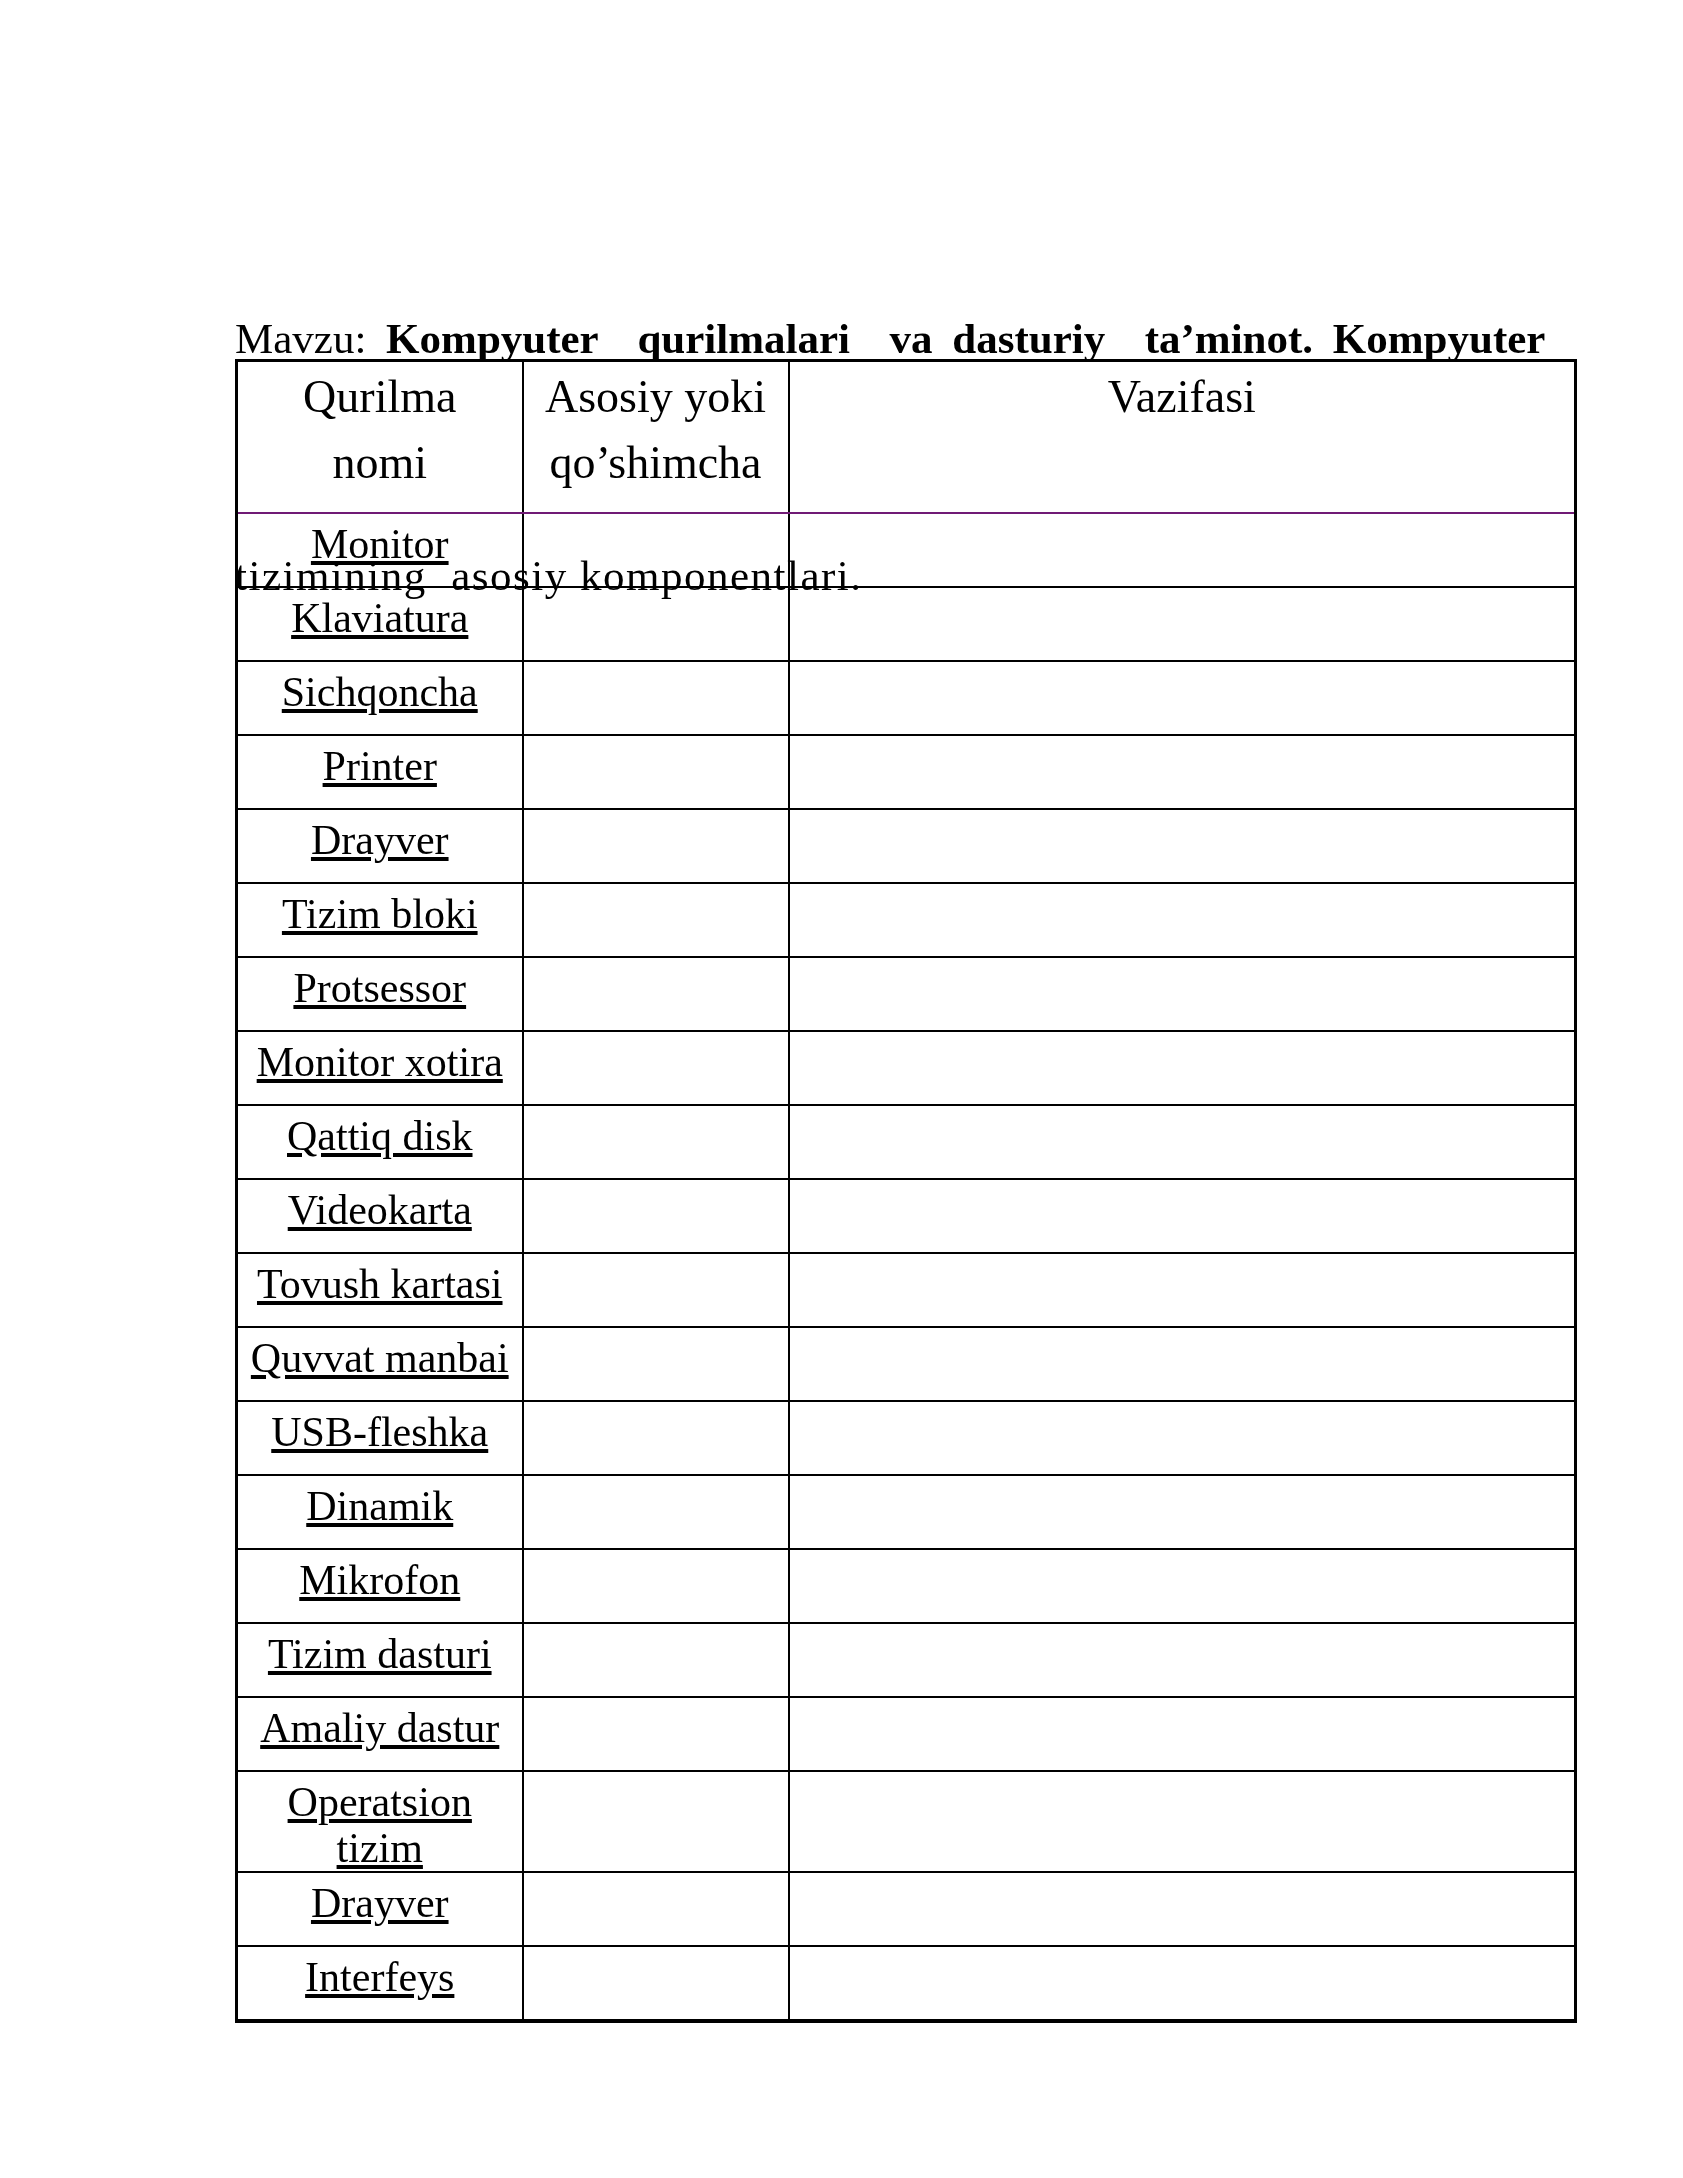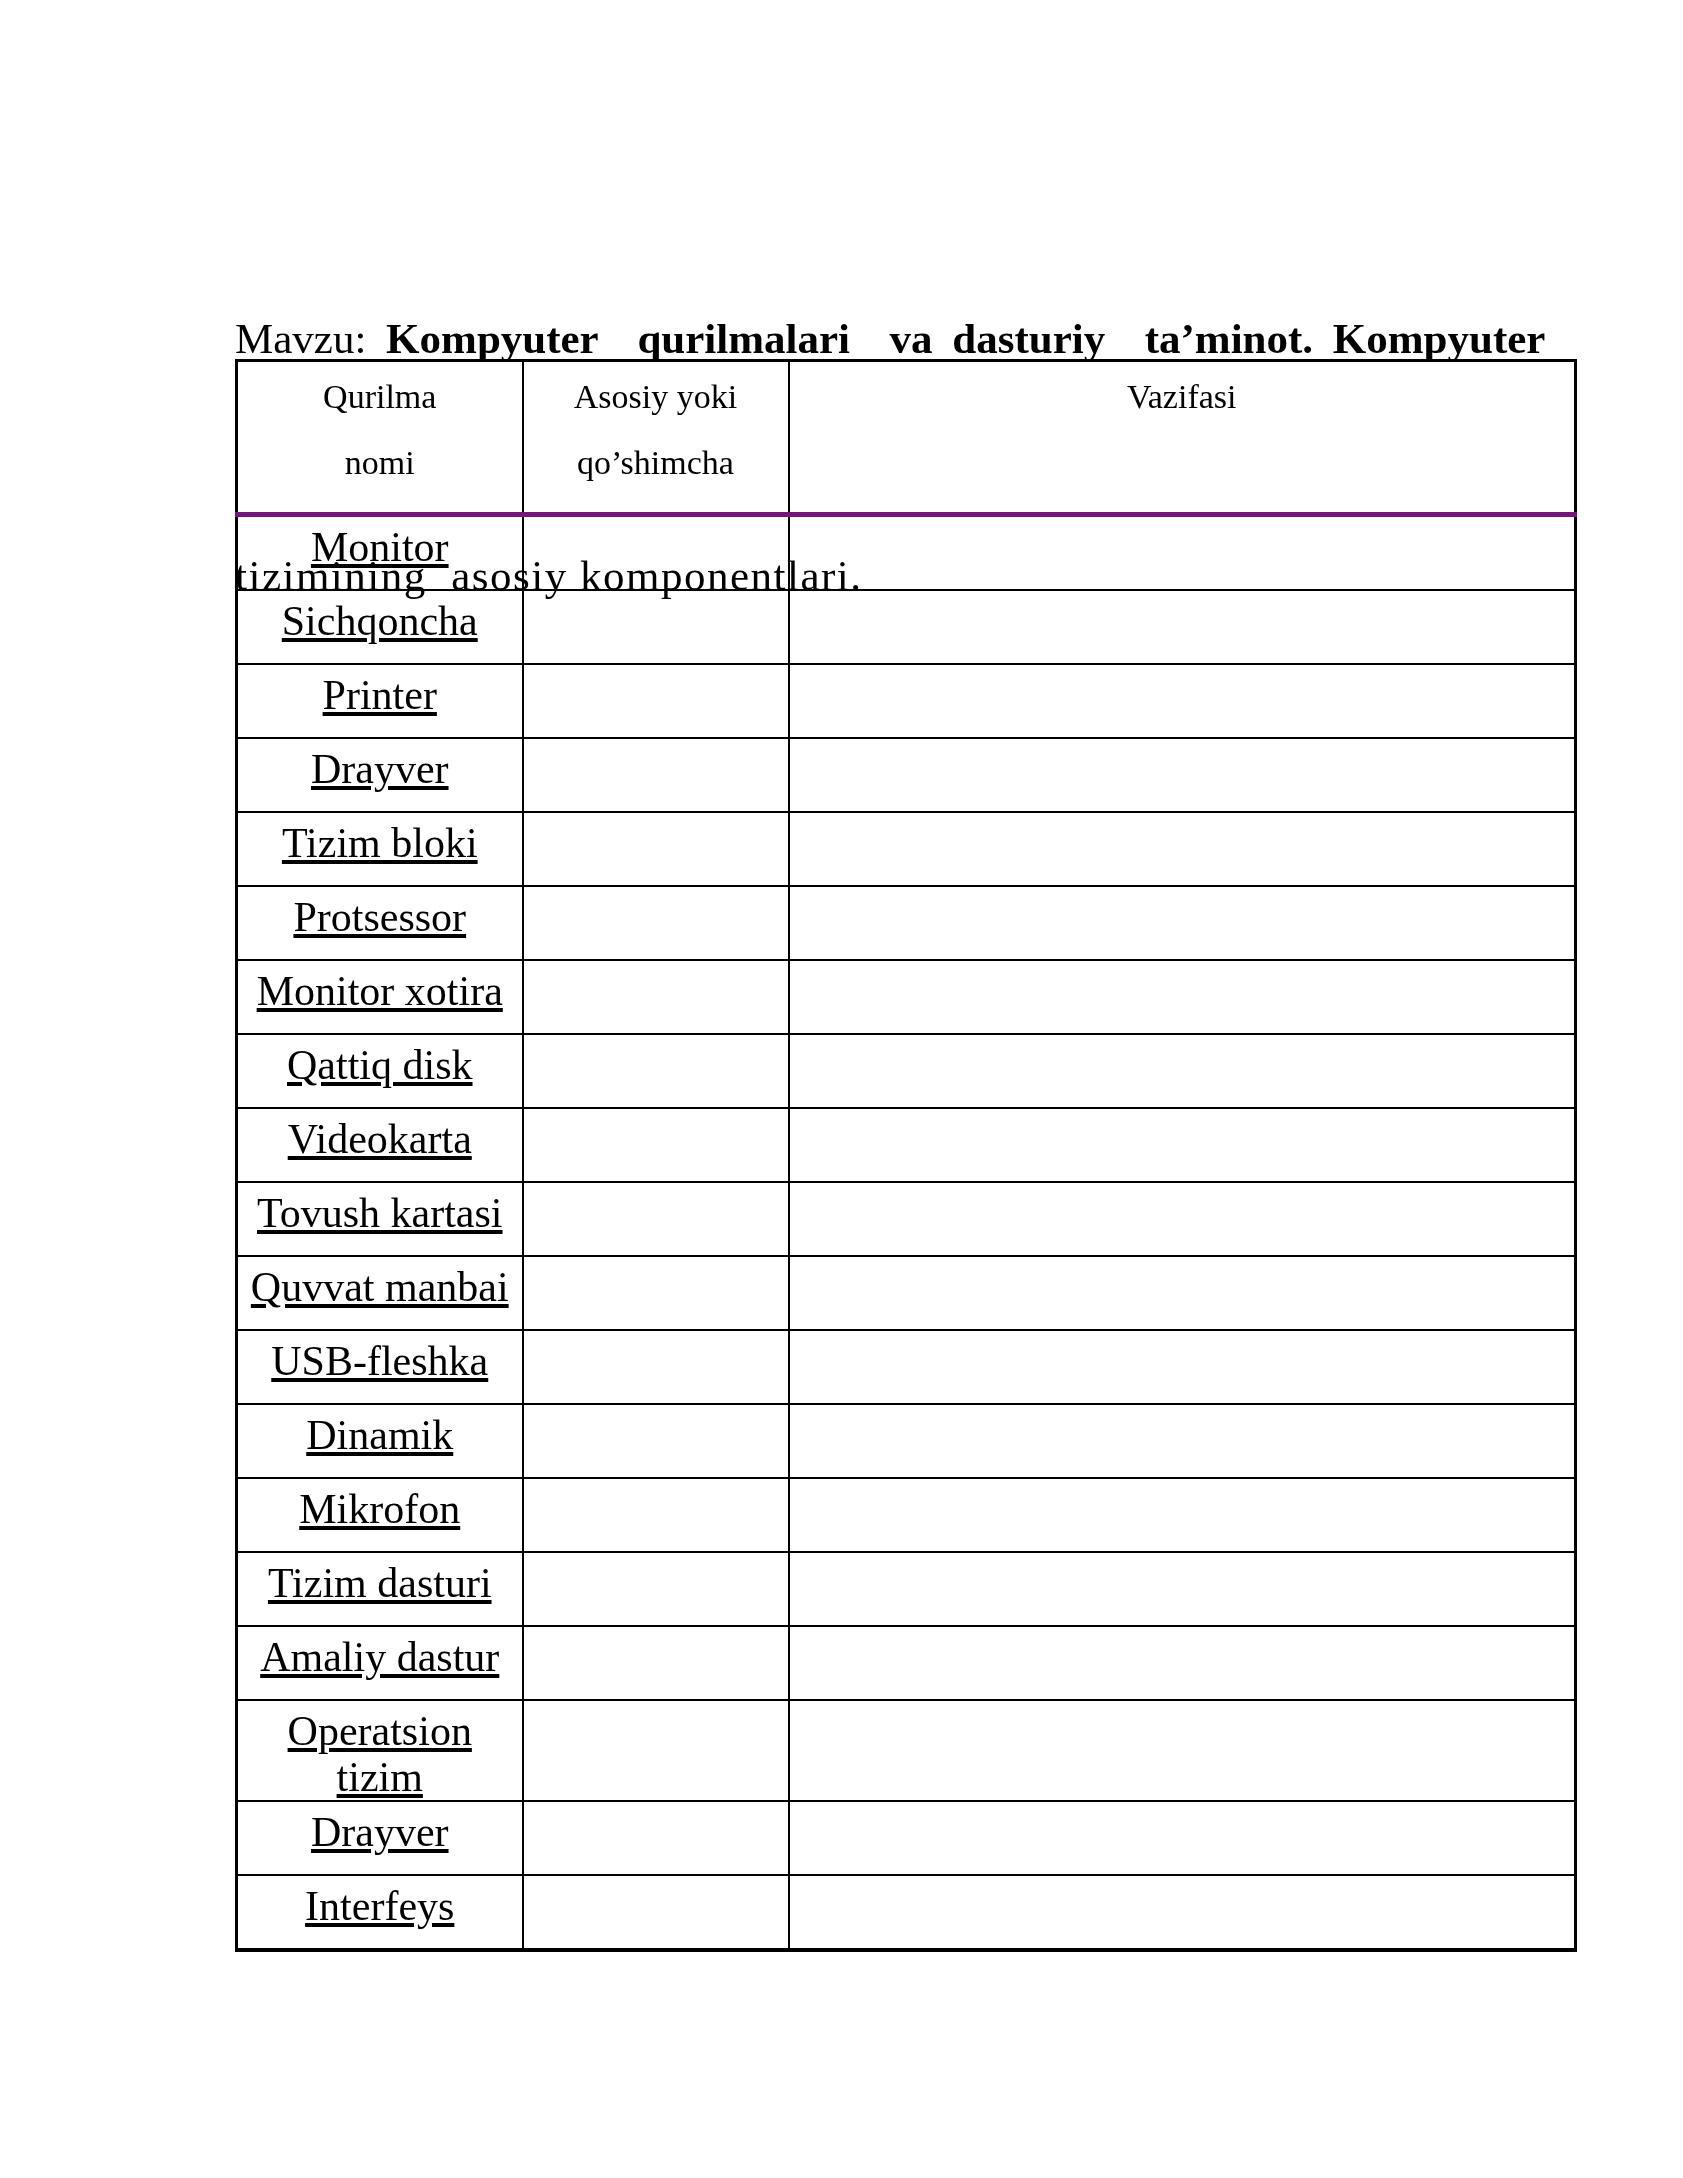--- a/index.html
+++ b/index.html
@@ -22,23 +22,23 @@
   .device-table {
     position: absolute; left: 235px; top: 359px;
     border-collapse: collapse; table-layout: fixed;
     border: 3px solid #000000; border-bottom: 4px solid #000000;
   }
   .device-table th, .device-table td {
     border: 2px solid #000000; padding: 0; overflow: hidden;
     white-space: pre-line; text-align: center; vertical-align: top;
   }
   .device-table th {
-    height: 148px; font-weight: normal; font-size: 34px;
+    height: 148px; font-weight: normal; font-size: 46px;
     line-height: 66px; padding-top: 2px;
-    border-bottom: 5px solid #701a75;
+    border-bottom: 2px solid #701a75;
   }
   .device-table td {
     height: 65px; font-size: 42px; line-height: 46px; padding-top: 7px; text-decoration: underline;
   }
   .device-table tr.tall td { height: 86px; }
 </style>
 </head>
 <body>
 
 <div class="page">
@@ -59,20 +59,25 @@
         <th>Qurilma
 nomi</th>
         <th>Asosiy yoki
 qo’shimcha</th>
         <th>Vazifasi</th>
       </tr>
     </thead>
     <tbody>
         <tr>
           <td>Monitor</td>
+          <td></td>
+          <td></td>
+        </tr>
+        <tr>
+          <td>Klaviatura</td>
           <td></td>
           <td></td>
         </tr>
         <tr>
           <td>Sichqoncha</td>
           <td></td>
           <td></td>
         </tr>
         <tr>
           <td>Printer</td>

